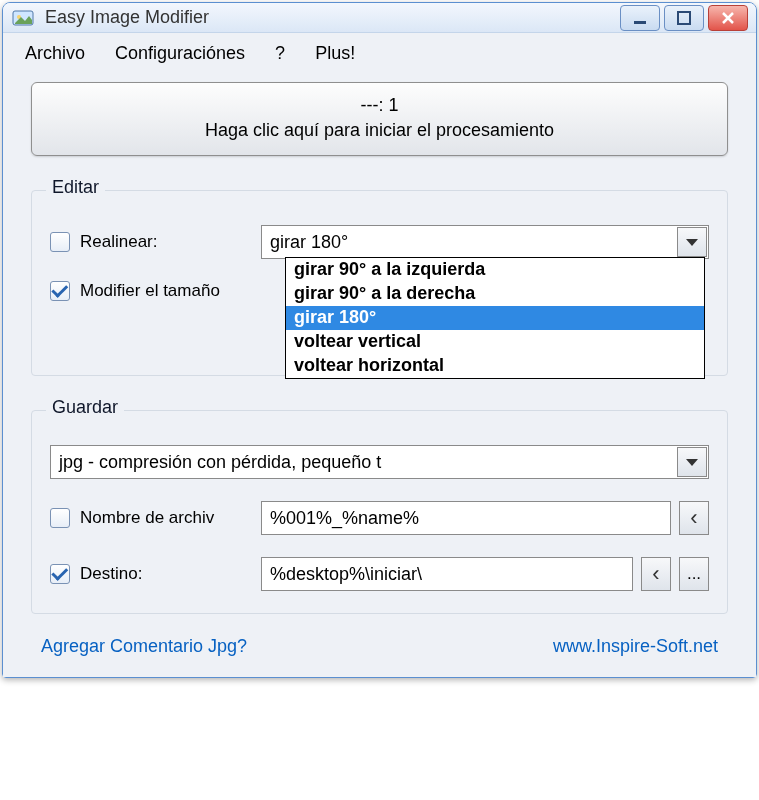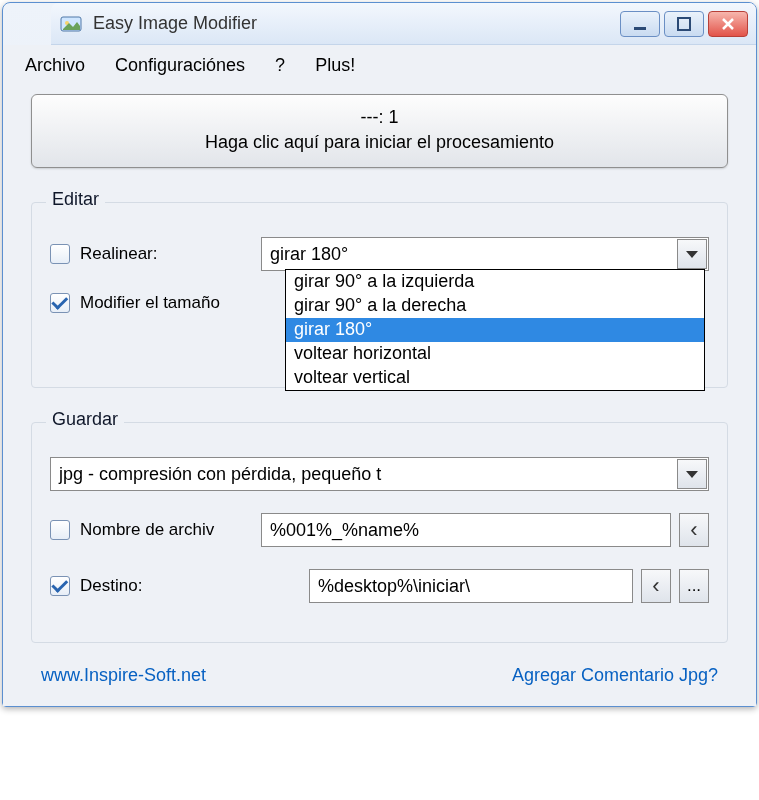--- a/index.html
+++ b/index.html
@@ -15,28 +15,27 @@
       width: 755px;
       margin: 2px;
       background: linear-gradient(#eef3fa, #dde6f2);
       border: 1px solid #5b8fd0;
       border-radius: 8px 8px 4px 4px;
       box-shadow: 0 2px 6px rgba(0,0,0,0.3);
       overflow: visible;
       position: relative;
     }
     .titlebar {
-      height: 42px;
+      height: 30px;
       background: linear-gradient(#f3f7fd, #dbe7f6);
       border-radius: 7px 7px 0 0;
       display: flex;
       align-items: center;
       padding: 0 8px;
       border-bottom: 1px solid #c4d5ea;
-      margin-left: 48px;
     }
     .app-icon {
       width: 24px; height: 24px;
       margin-right: 10px;
       display: inline-flex;
       align-items: center;
       justify-content: center;
     }
     .title-text {
       color: #333;
@@ -100,21 +99,21 @@
       padding: 0 6px;
       color: #0f172a;
       font-size: 18px;
     }
     .row {
       display: flex;
       align-items: center;
       margin: 10px 0 22px 0;
       position: relative;
     }
-    .row:last-child { margin-bottom: 25px; gap: 48px; }
+    .row:last-child { margin-bottom: 8px; }
     .check-cell {
       width: 211px;
       display: flex;
       align-items: center;
       gap: 10px;
       white-space: nowrap;
       overflow: hidden;
     }
     .chk {
       width: 20px; height: 20px;
@@ -164,20 +163,21 @@
       top: 66px;
       width: 420px;
       border: 1px solid #000;
       background: #fff;
       z-index: 50;
       font-size: 18px;
     }
     .dropdown div {
       padding: 1px 24px 2px 8px;
       cursor: pointer;
+      font-weight: bold;
     }
     .dropdown div.selected {
       background: #2f89e3;
       color: #fff;
     }
     .footer-links {
       display: flex;
       justify-content: space-between;
       padding: 22px 10px 6px 10px;
       font-size: 18px;
@@ -262,22 +262,22 @@
         <div class="check-cell">
           <span class="chk checked"></span>
           <span>Modifier el tamaño</span>
         </div>
       </div>
 
       <div class="dropdown" id="realinear-dropdown">
           <div>girar 90° a la izquierda</div>
           <div>girar 90° a la derecha</div>
           <div class="selected">girar 180°</div>
+          <div>voltear vertical</div>
           <div>voltear horizontal</div>
-          <div>voltear vertical</div>
         </div>
     </div>
 
     <div class="group">
       <div class="group-title">Guardar</div>
 
       <div class="row">
         <div class="field-cell">
           <div class="combo">
             <span>jpg - compresión con pérdida, pequeño t</span>
@@ -312,18 +312,18 @@
           </div>
           <div class="side-btn angle-left"></div>
           <div class="side-btn">
             <span>...</span>
           </div>
         </div>
       </div>
     </div>
 
     <div class="footer-links">
+      <a>Agregar Comentario Jpg?</a>
       <a>www.Inspire-Soft.net</a>
-      <a>Agregar Comentario Jpg?</a>
     </div>
 
   </div>
 </div>
 
 </body></html>

